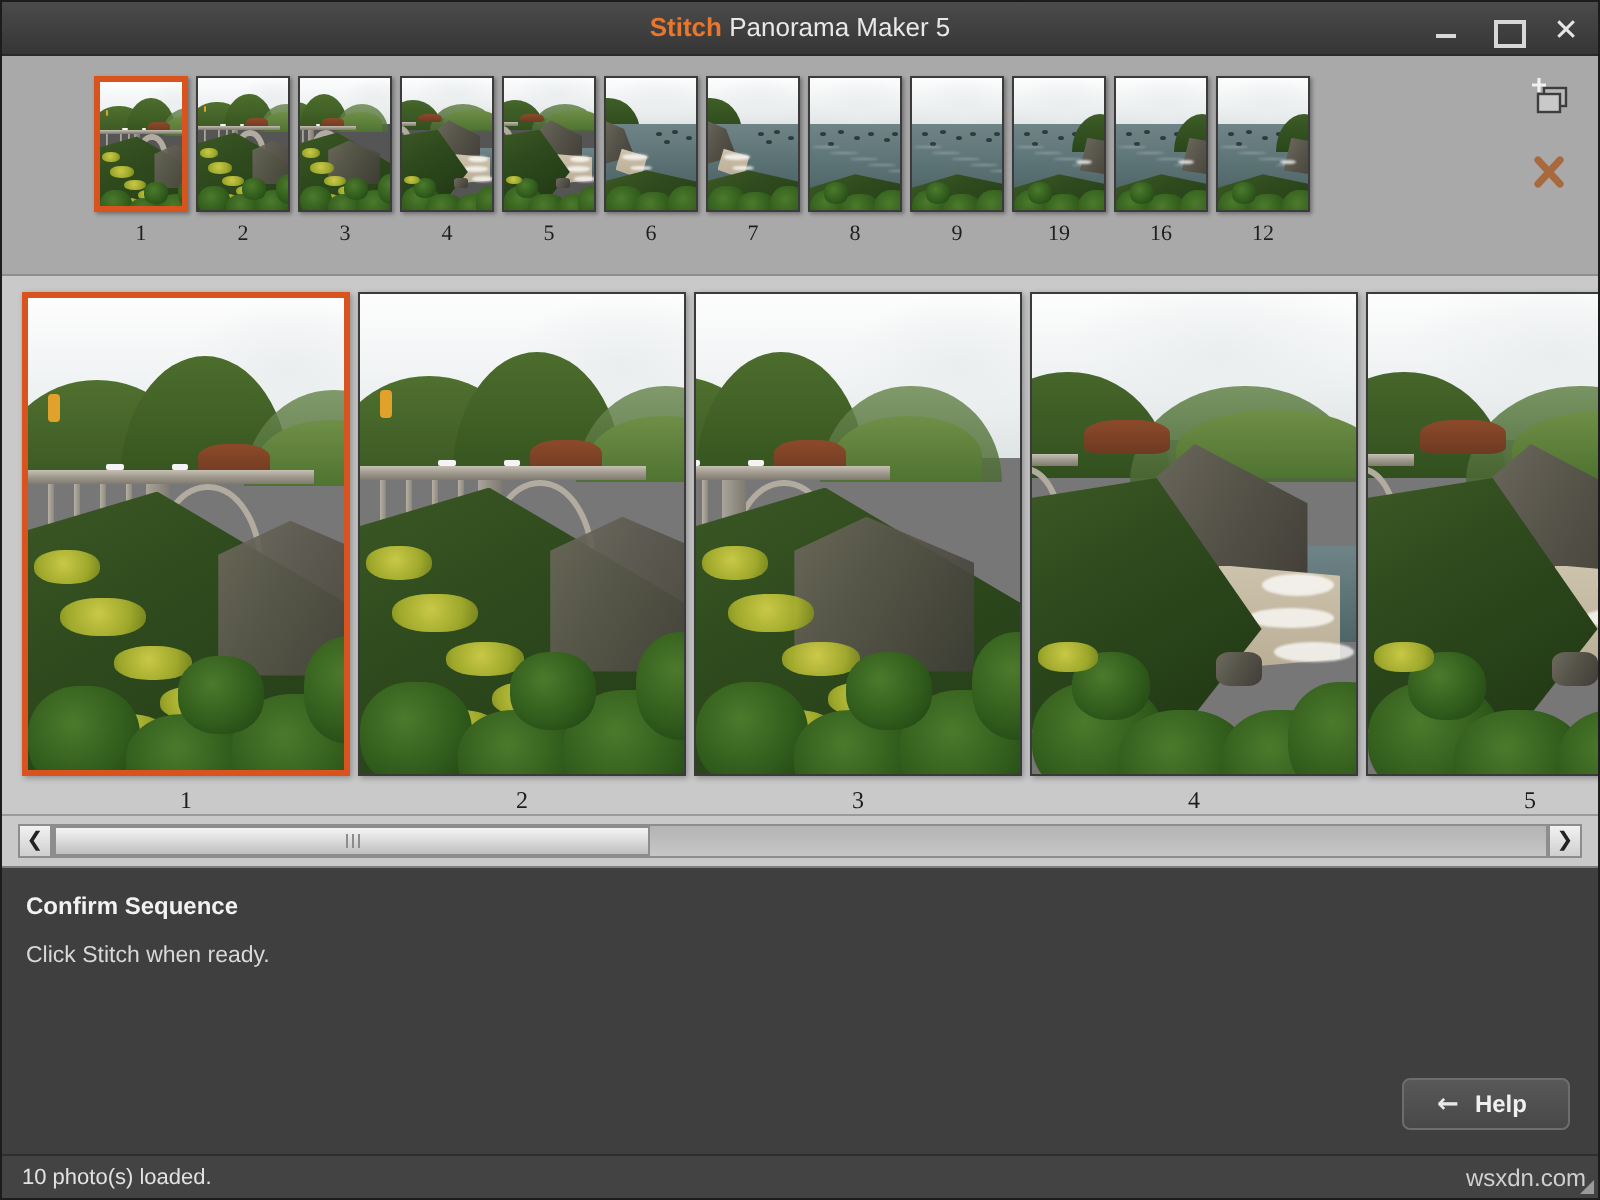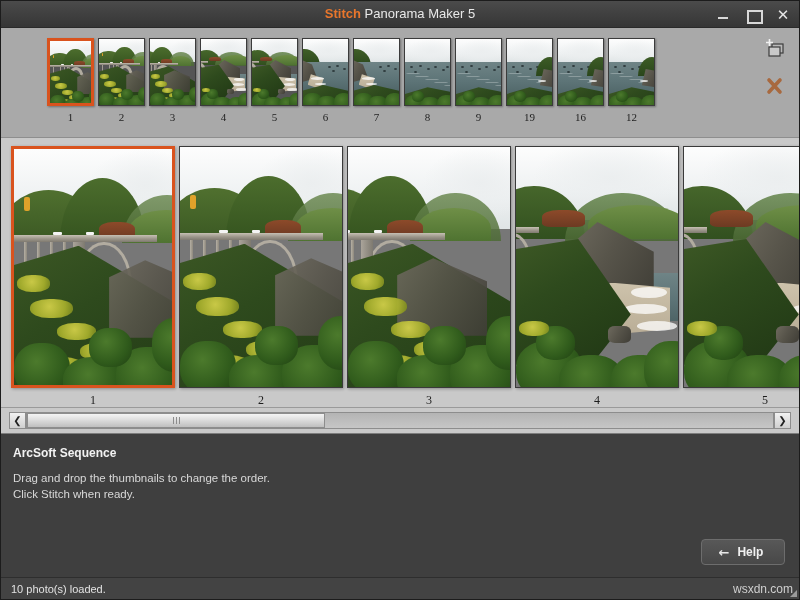--- a/index.html
+++ b/index.html
@@ -960,22 +960,21 @@
       <div class="sbthumb" id="sbthumb" style="width: 40%;">
         <span class="grip"></span>
         <span class="grip"></span>
         <span class="grip"></span>
       </div>
     </div>
     <div class="sbbtn">❯</div>
   </div>
 
   <div class="instr">
-    <div class="ih">ArcSoft Sequence</div>
-    <div class="il">Drag and drop the thumbnails to change the order.</div>
+    <div class="ih">Confirm Sequence</div>
     <div class="il">Click Stitch when ready.</div>
 
     <div class="actions">
       <div class="btn">
         <span class="arrowleft">←</span>
         <span>Help</span>
       </div>
     </div>
   </div>
 

